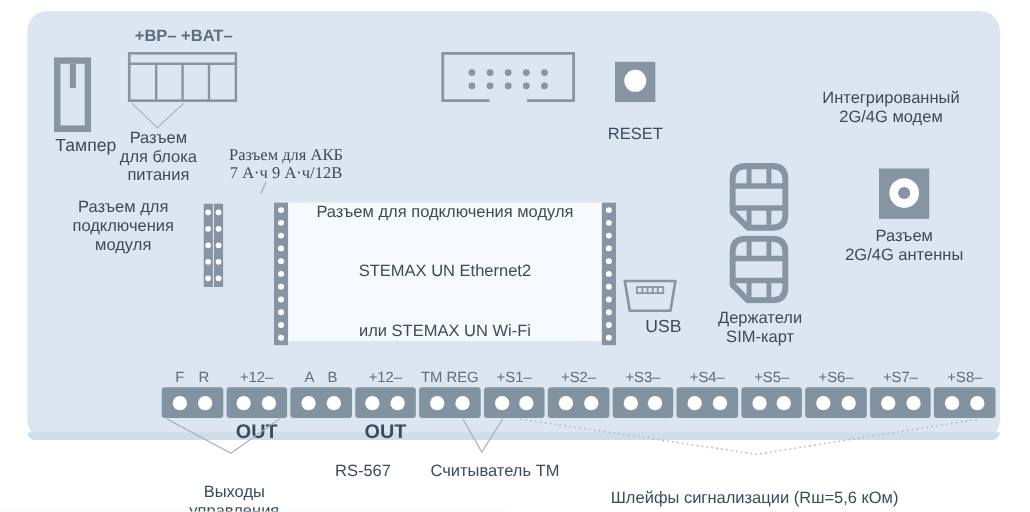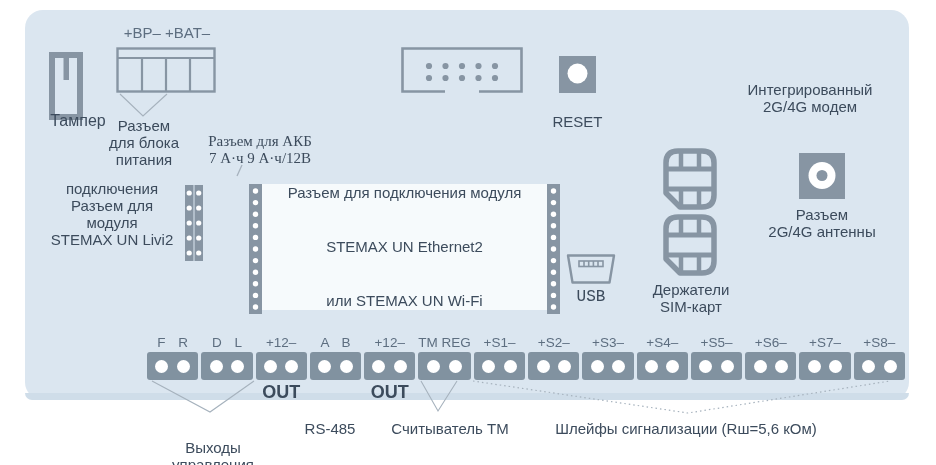--- a/index.html
+++ b/index.html
@@ -38,46 +38,45 @@
 </head>
 <body>
 
 <div class="stage">
   <div class="board"></div>
 
   <svg class="abs" style="left:49px;top:52px;" width="34" height="68">
     <rect x="3" y="3" width="28" height="62" class="comp-stroke" stroke-width="6"></rect>
     <rect x="14.5" y="6" width="5.5" height="22" class="comp-fill"></rect>
   </svg>
-  <div class="lbl big" style="left:26px;top:112px;width:80px;padding-left:24px;">Тампер</div>
-
-  <div class="lbl muted" style="left:112px;top:24px;width:110px;">+BP–  +BAT–</div>
+  <div class="lbl big" style="left:26px;top:124px;width:80px;padding-left:24px;">Тампер</div>
+
+  <div class="lbl muted" style="left:112px;top:24px;width:110px;font-weight:bold;">+BP–  +BAT–</div>
   <svg class="abs" style="left:116px;top:47px;" width="100" height="46">
     <rect x="1.5" y="1.5" width="97" height="43" class="comp-stroke" stroke-width="2.4"></rect>
     <line x1="1.5" y1="11" x2="98.5" y2="11" class="comp-stroke" stroke-width="2.2"></line>
     <line x1="26" y1="11" x2="26" y2="44.5" class="comp-stroke" stroke-width="2.2"></line>
     <line x1="50" y1="11" x2="50" y2="44.5" class="comp-stroke" stroke-width="2.2"></line>
     <line x1="74" y1="11" x2="74" y2="44.5" class="comp-stroke" stroke-width="2.2"></line>
   </svg>
   <div class="lbl" style="left:98px;top:117px;width:92px;">
     <div>Разъем</div>
     <div>для блока</div>
     <div>питания</div>
   </div>
 
   <div class="lbl" style="left:185px;top:133px;width:150px;font-family:Liberation Serif, serif;">
     <div>Разъем для АКБ</div>
     <div>7 А·ч  9 А·ч/12В</div>
   </div>
 
   <div class="lbl" style="left:28px;top:180px;width:168px;">
+    <div>Разъем для</div>
     <div>подключения</div>
-    <div>Разъем для</div>
     <div>модуля</div>
-    <div>STEMAX UN Livi2</div>
   </div>
   <svg class="abs" style="left:185px;top:185px;" width="18" height="76">
     <rect x="0" y="0" width="8.5" height="76" class="comp-fill"></rect>
     <rect x="9.5" y="0" width="8.5" height="76" class="comp-fill"></rect>
     <g fill="#ffffff">
       <circle cx="4.2" cy="8" r="2.6"></circle>
         <circle cx="13.7" cy="8" r="2.6"></circle>
       <circle cx="4.2" cy="23" r="2.6"></circle>
         <circle cx="13.7" cy="23" r="2.6"></circle>
       <circle cx="4.2" cy="38" r="2.6"></circle>
@@ -178,42 +177,35 @@
   </div>
 
   <svg class="abs" style="left:564px;top:253px;" width="54" height="32">
     <path d="M4,2.5 H50 L45.5,29.5 H8.5 Z" class="comp-stroke" stroke-width="2.4" stroke-linejoin="round"></path>
     <rect x="15" y="8" width="24" height="5.5" class="comp-stroke" stroke-width="1.6"></rect>
     <line x1="20" y1="8" x2="20" y2="13.5" class="comp-stroke" stroke-width="1.6"></line>
     <line x1="24.7" y1="8" x2="24.7" y2="13.5" class="comp-stroke" stroke-width="1.6"></line>
     <line x1="29.4" y1="8" x2="29.4" y2="13.5" class="comp-stroke" stroke-width="1.6"></line>
     <line x1="34" y1="8" x2="34" y2="13.5" class="comp-stroke" stroke-width="1.6"></line>
   </svg>
-  <div class="lbl big" style="left:564px;top:289px;width:54px;font-family:Liberation Mono, monospace;">USB</div>
+  <div class="lbl big" style="left:576px;top:289px;width:54px;">USB</div>
 
   <svg class="abs" style="left:799px;top:153px;" width="46" height="46">
     <rect x="0" y="0" width="46" height="46" class="comp-fill"></rect>
     <circle cx="23" cy="22.5" r="13.5" fill="#ffffff"></circle>
     <circle cx="23" cy="22.5" r="5.5" class="comp-fill"></circle>
   </svg>
   <div class="lbl" style="left:752px;top:206px;width:140px;">
     <div>Разъем</div>
     <div>2G/4G антенны</div>
   </div>
 
   <div class="tstrip">
     <div class="tcol spread">
       <div class="tlabel">F R</div>
-      <div class="tbody">
-          <span class="tdot"></span>
-          <span class="tdot"></span>
-        </div>
-    </div>
-    <div class="tcol spread">
-      <div class="tlabel">D L</div>
       <div class="tbody">
           <span class="tdot"></span>
           <span class="tdot"></span>
         </div>
     </div>
     <div class="tcol">
       <div class="tlabel">+12–</div>
       <div class="tbody">
           <span class="tdot"></span>
           <span class="tdot"></span>
@@ -305,16 +297,16 @@
     <path d="M242,165 L237,176" fill="none" stroke="var(--leader)" stroke-width="1.3"></path>
     <path d="M152,381 L210,412 L254,381" fill="none" stroke="var(--leader)" stroke-width="1.1"></path>
     <path d="M421,381 L438,411 L457,381" fill="none" stroke="var(--leader)" stroke-width="1.1"></path>
     <path d="M473,381 L688,413 L890,381" fill="none" stroke="var(--leader)" stroke-width="1.2" stroke-dasharray="1.5 3"></path>
   </svg>
 
   <div class="lbl" style="left:163px;top:439px;width:100px;">
     <div>Выходы</div>
     <div>управления</div>
   </div>
-  <div class="lbl" style="left:295px;top:420px;width:70px;">RS-485</div>
+  <div class="lbl" style="left:295px;top:420px;width:70px;">RS-567</div>
   <div class="lbl" style="left:385px;top:420px;width:130px;">Считыватель ТМ</div>
-  <div class="lbl" style="left:546px;top:420px;width:280px;">Шлейфы сигнализации (Rш=5,6 кОм)</div>
+  <div class="lbl" style="left:546px;top:444px;width:280px;">Шлейфы сигнализации (Rш=5,6 кОм)</div>
 </div>
 
 </body></html>

